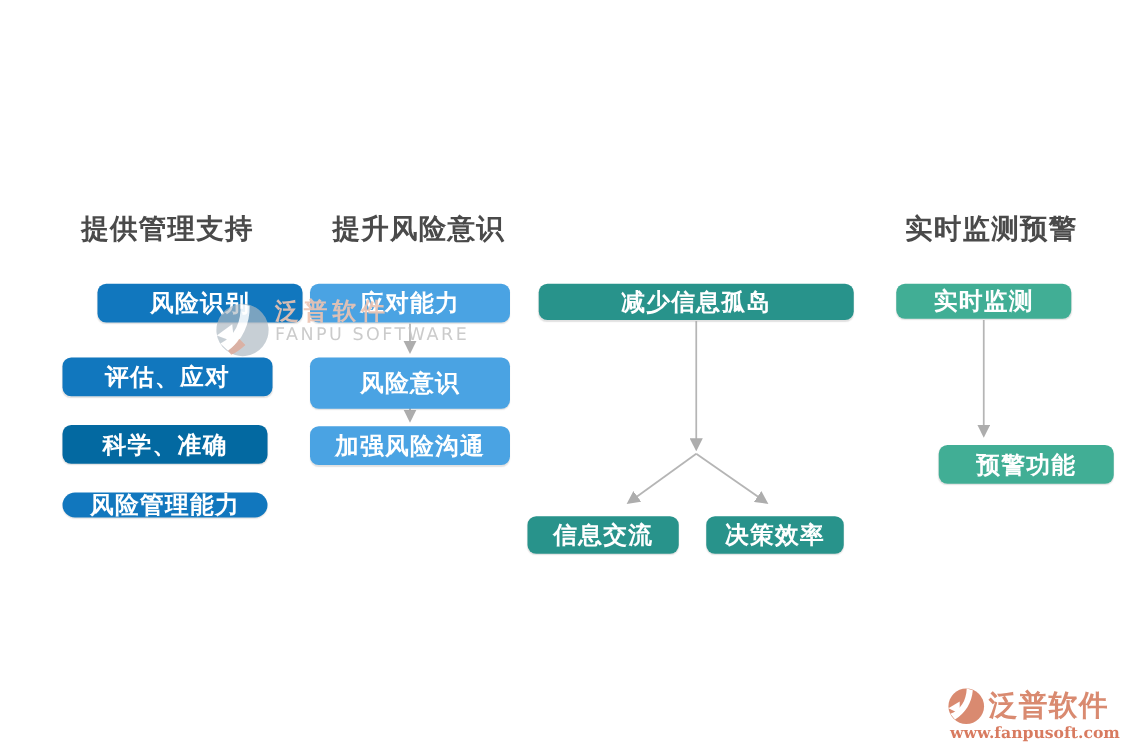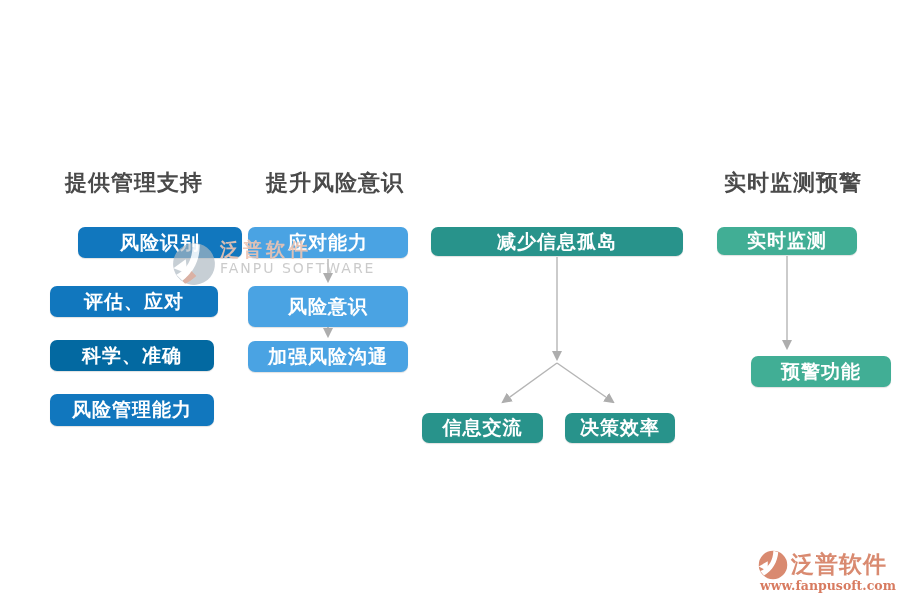--- a/index.html
+++ b/index.html
@@ -19,21 +19,21 @@
   .box{
     position:absolute;border-radius:7px;color:#ffffff;
     font-size:19px;font-weight:bold;letter-spacing:1px;
     display:flex;align-items:center;justify-content:center;
     box-shadow:0 1px 1px rgba(0,0,0,0.12);
   }
   
   .b11{left:50px;top:227px;width:164px;height:31px;}
   .b12{left:50px;top:286px;width:168px;height:31px;}
   .b13{left:50px;top:340px;width:164px;height:31px;}
-  .b14{left:50px;top:394px;width:164px;height:32px;}
+  .b14{left:50px;top:394px;width:164px;height:20px;border-radius:13px;}
   
   .b21{left:248px;top:227px;width:160px;height:31px;}
   .b22{left:248px;top:286px;width:160px;height:41px;}
   .b23{left:248px;top:341px;width:160px;height:31px;}
   
   .b31{left:431px;top:227px;width:252px;height:29px;}
   .b32{left:422px;top:413px;width:121px;height:30px;}
   .b33{left:565px;top:413px;width:110px;height:30px;}
   
   .b41{left:717px;top:227px;width:140px;height:28px;}

